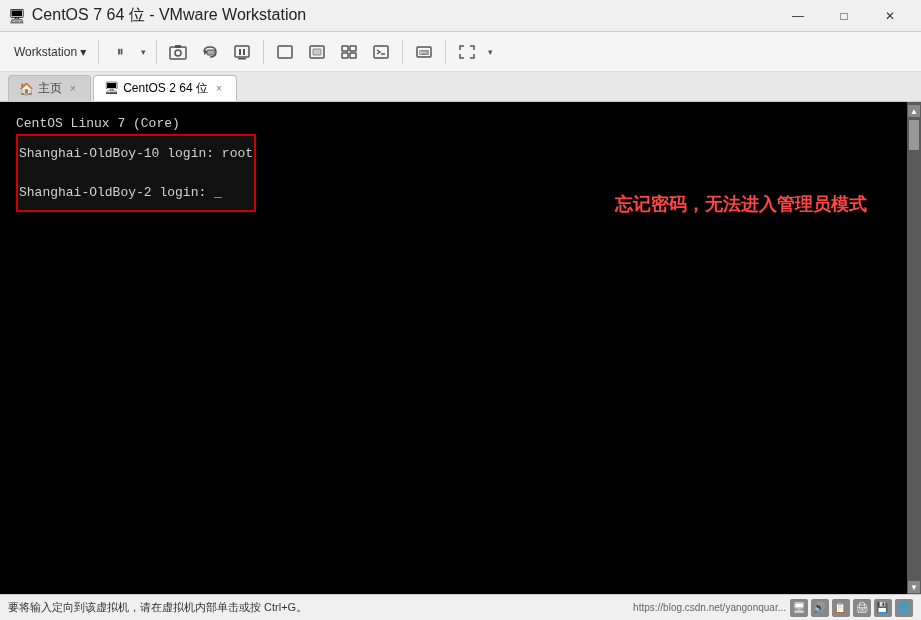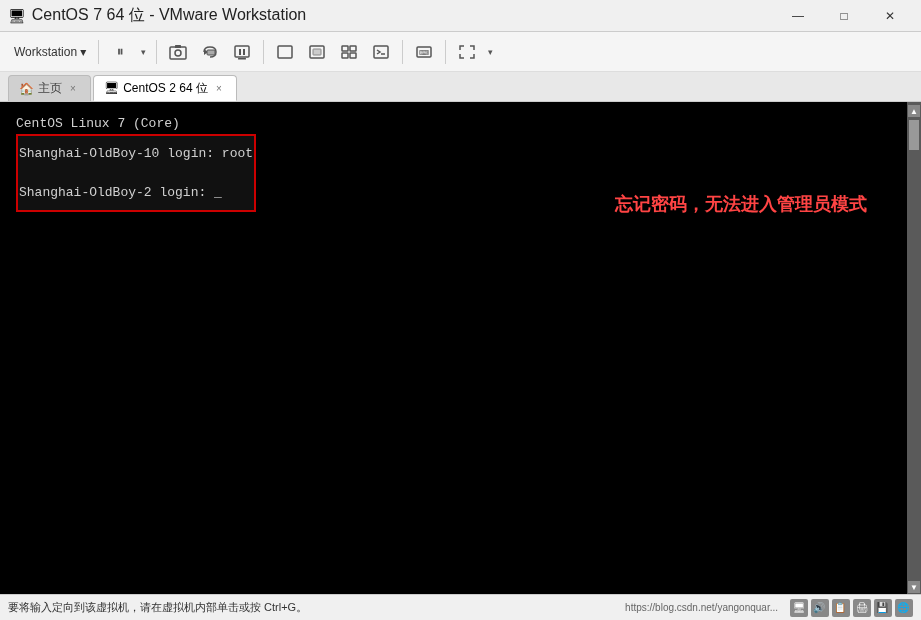--- a/index.html
+++ b/index.html
@@ -115,21 +115,21 @@
 
     
     .status-bar {
       display: flex; align-items: center;
       background: #f0f0f0; height: 26px;
       padding: 0 8px; gap: 8px;
       border-top: 1px solid #ccc; font-size: 11px; color: #333;
     }
     .status-left { display: flex; align-items: center; flex: 1; }
     .status-right {
-      display: flex; align-items: center; gap: 12px;
+      display: flex; align-items: center; gap: 4px;
       font-size: 10px; color: #555;
     }
     .status-icon-group {
       display: flex; align-items: center; gap: 3px;
     }
     .status-icon {
       width: 18px; height: 18px; background: #888;
       border-radius: 2px; display: flex; align-items: center; justify-content: center;
       font-size: 10px; color: white; cursor: pointer;
     }

